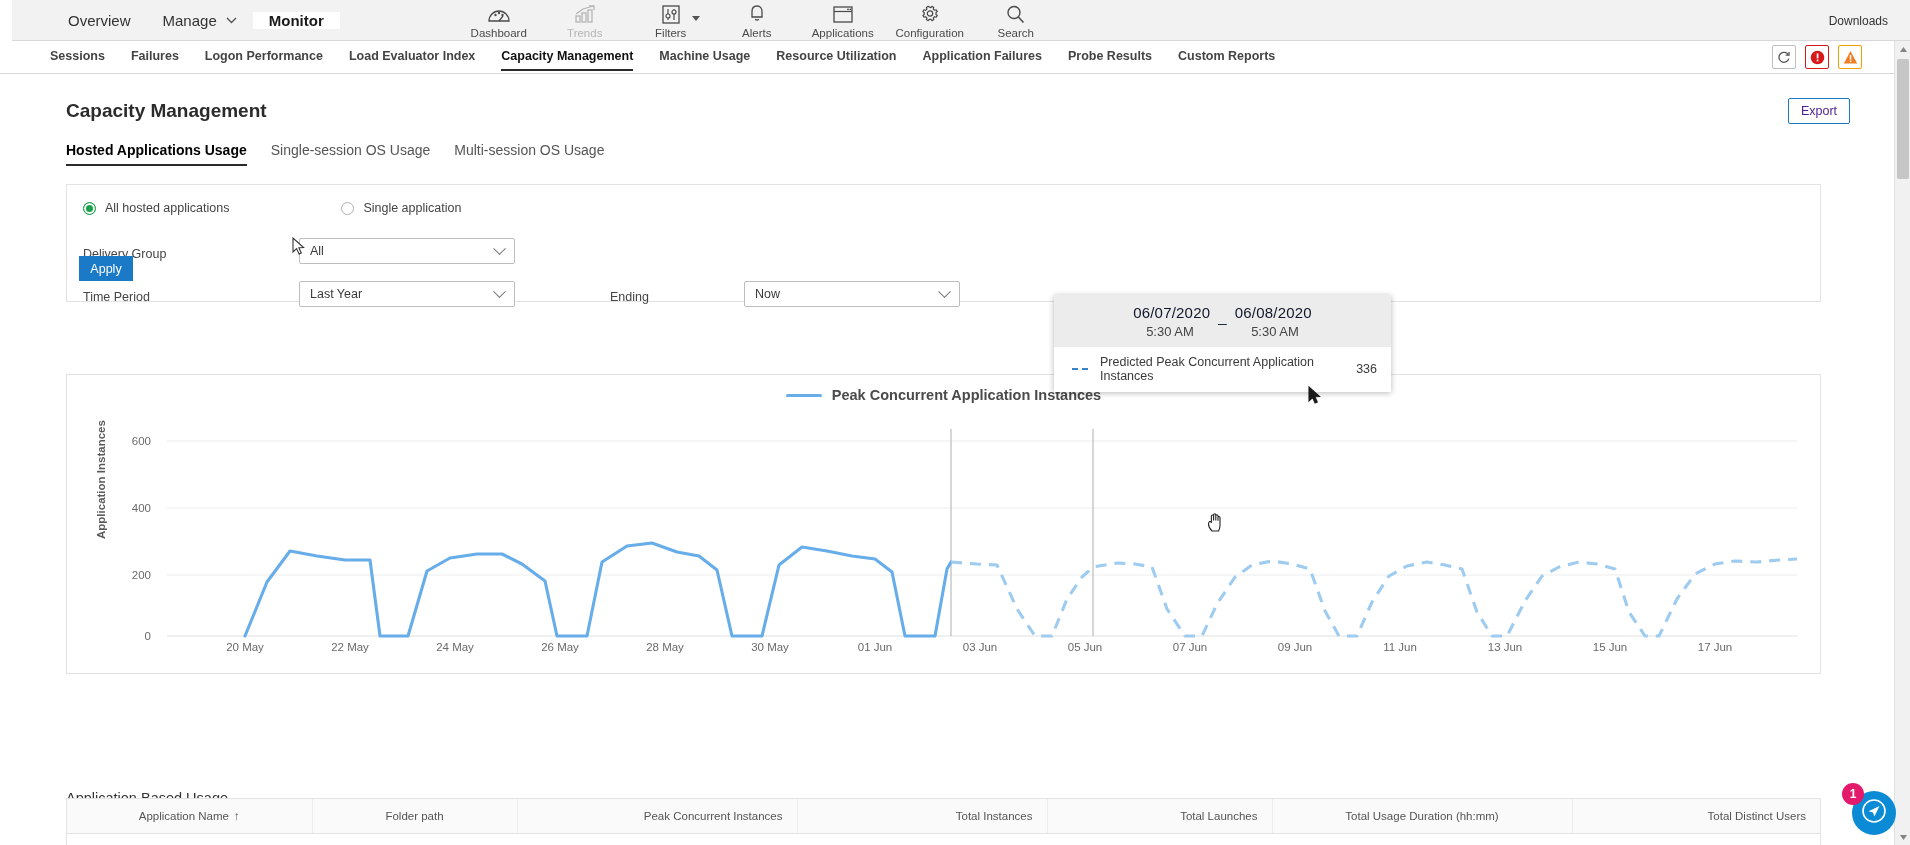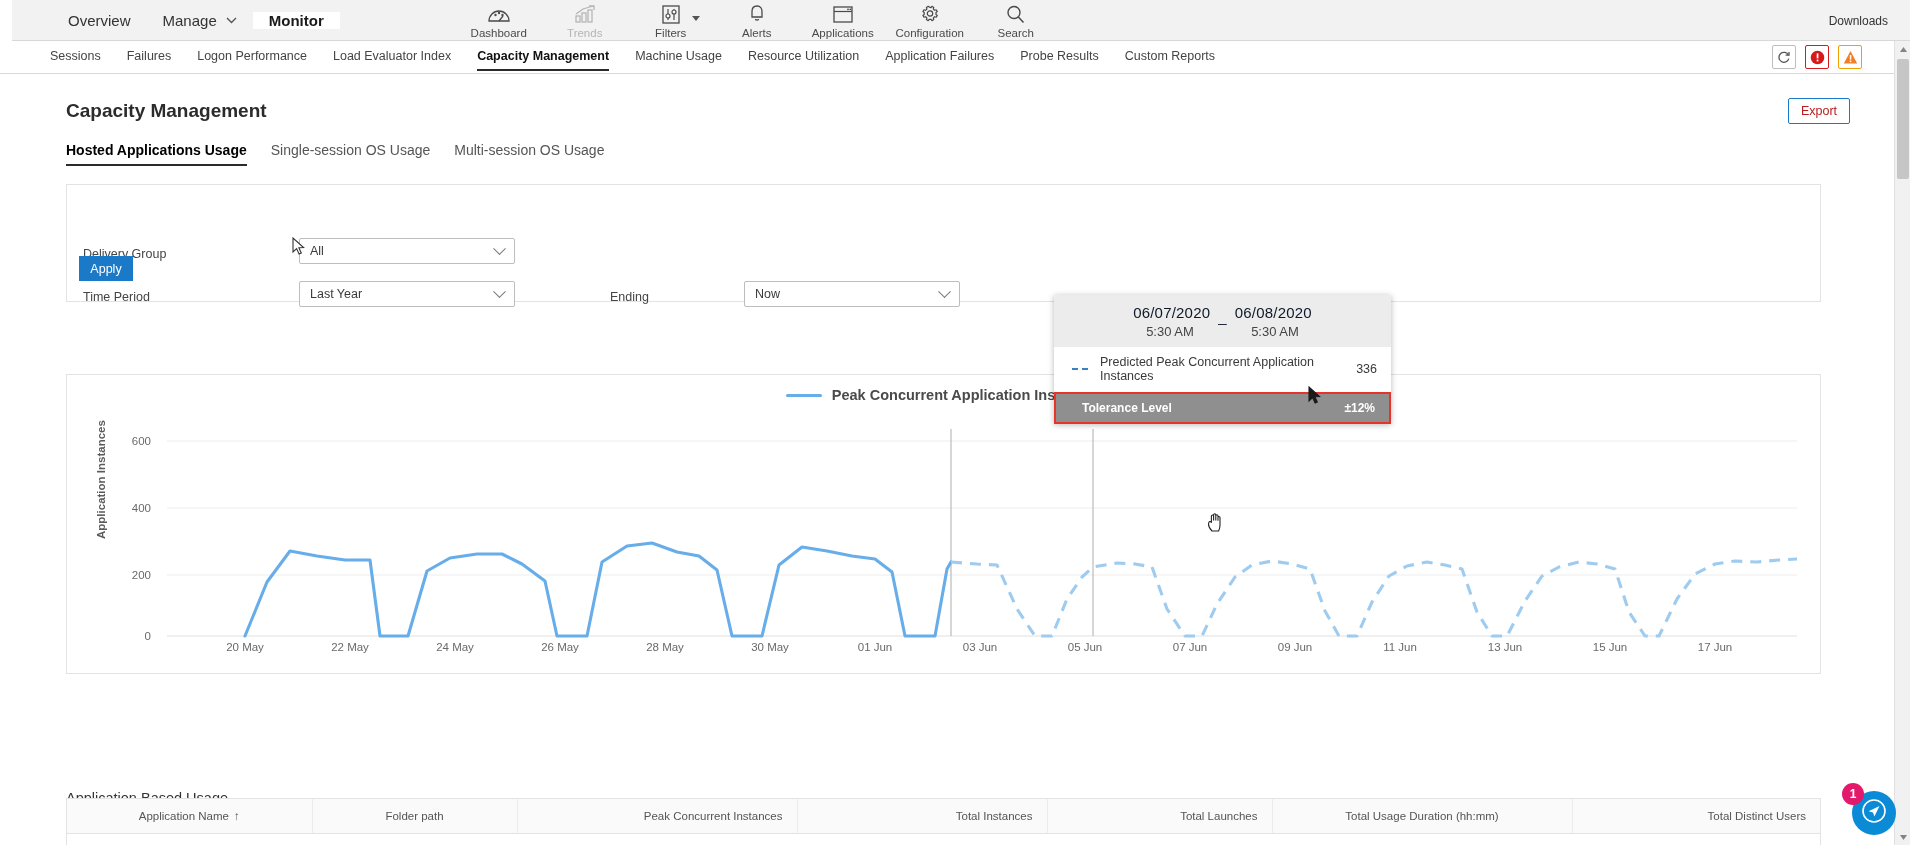--- a/index.html
+++ b/index.html
@@ -46,42 +46,42 @@
   }
 
   
   .subnav {
     position:absolute; top:41px; left:0; width:1910px; height:33px;
     background:#fff; border-bottom:1px solid #d9d9d9;
     display:flex; align-items:center; padding-left:50px;
   }
   .subnav-item {
     font-size:12.5px; color:#444; margin-right:26px; cursor:pointer;
-    white-space:nowrap; padding-bottom:3px; position:relative;
+    white-space:nowrap; padding-bottom:3px; position:relative;font-weight:bold;
   }
   .subnav-item.active { font-weight:bold; color:#111; }
   .subnav-item.active:after {
     content:""; position:absolute; left:0; right:0; bottom:-5px;
     height:2px; background:#2a2a2a;
   }
   .subnav-icons { position:absolute; right:48px; top:4px; display:flex; gap:9px; }
   .sq-btn {
     width:24px; height:24px; border:1px solid #bdbdbd; background:#fff;
     display:flex; align-items:center; justify-content:center; cursor:pointer;
     border-radius:2px;
   }
   .sq-btn.err { border-color:#d7191c; }
   .sq-btn.warn { border-color:#f0a000; }
 
   
   .page { position:absolute; top:74px; left:0; width:1890px; height:771px; overflow:hidden; background:#fff; }
   .page-title { position:absolute; left:66px; top:26px; font-size:19px; font-weight:bold; color:#2b2b2b; }
   .export-btn {
     position:absolute; right:40px; top:24px; width:62px; height:26px;
-    border:1px solid #1b7ac7; color:#b91c1c; background:#fff; font-size:12.5px;
+    border:1px solid #1b7ac7; color:#4c1d95; background:#fff; font-size:12.5px;
     display:flex; align-items:center; justify-content:center; border-radius:2px; cursor:pointer;
   }
   .tabs { position:absolute; left:66px; top:68px; display:flex; align-items:flex-end; }
   .tab { font-size:14px; color:#555; margin-right:24px; padding-bottom:8px; cursor:pointer; position:relative; white-space:nowrap; }
   .tab.active { color:#000000; font-weight:bold; }
   .tab.active:after { content:""; position:absolute; left:0; right:0; bottom:0; height:2px; background:#2b2b2b; }
 
   
   .filter-panel {
     position:absolute; left:66px; top:110px; width:1755px; height:118px;
@@ -334,20 +334,30 @@
       <div class="tab active"><span>Hosted Applications Usage</span></div>
       <div class="tab"><span>Single-session OS Usage</span></div>
       <div class="tab"><span>Multi-session OS Usage</span></div>
     </div>
 
     <svg class="cursor-arrow" style="left:292px; top:163px;" width="13" height="19" viewBox="0 0 13 19">
       <path d="M1 1 L1 15 L4.6 11.6 L7.1 17 L9.3 16 L6.9 10.8 L11.6 10.6 Z" fill="#fff" stroke="#333" stroke-width="1.1"></path>
     </svg>
 
     <div class="filter-panel">
+      <div class="radio-row">
+        <div class="radio on">
+          <span class="dot"></span>
+          <span>All hosted applications</span>
+        </div>
+        <div class="radio">
+          <span class="dot"></span>
+          <span>Single application</span>
+        </div>
+      </div>
 
       <div class="f-label" style="left:16px; top:62px;">Delivery Group</div>
       <div class="sel" style="left:232px; top:53px; width:216px;">
         <span>All</span>
         <span class="chev"></span>
       </div>
 
       <div class="f-label" style="left:16px; top:105px;">Time Period</div>
       <div class="sel" style="left:232px; top:96px; width:216px;">
         <span>Last Year</span>
@@ -458,24 +468,20 @@
       <div class="tt-times">
         <span>5:30 AM</span>
         <span>5:30 AM</span>
       </div>
     </div>
     <div class="tt-row1">
       <span class="tt-dash"></span>
       <span>Predicted Peak Concurrent Application Instances</span>
       <span class="v">336</span>
     </div>
-    <div class="tt-row2">
-      <span>Tolerance Level</span>
-      <span>±12%</span>
-    </div>
   </div>
 
   <div class="scrollbar">
     <div class="sb-up">
       <svg width="9" height="7" viewBox="0 0 9 7">
           <path d="M4.5 1 L8 6 L1 6 Z" fill="#848484"></path>
         </svg>
     </div>
     <div class="sb-thumb"></div>
     <div class="sb-down">

